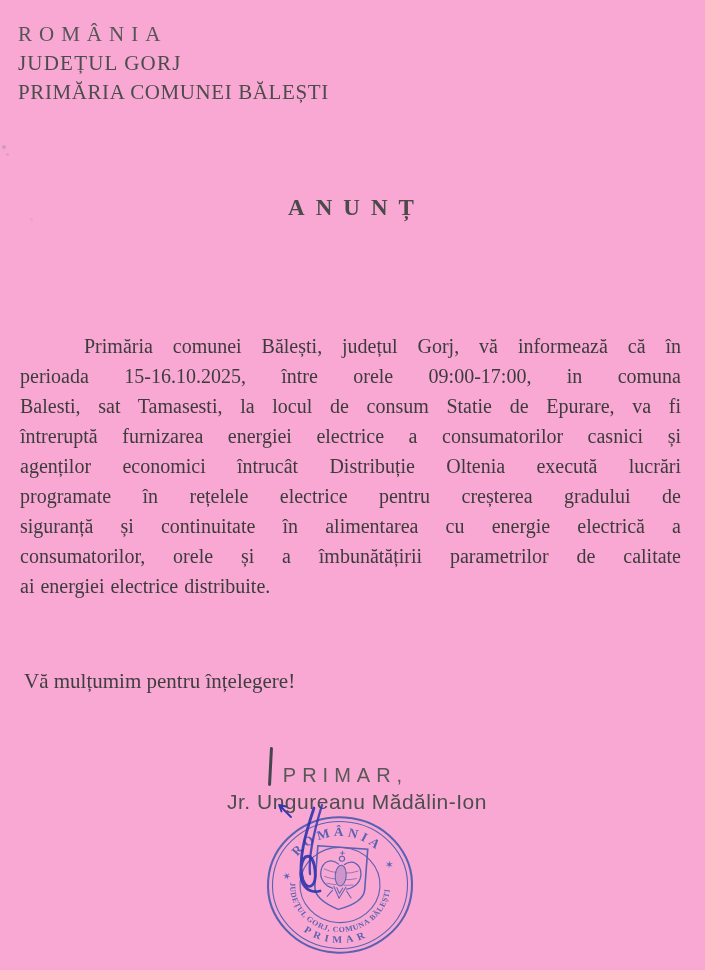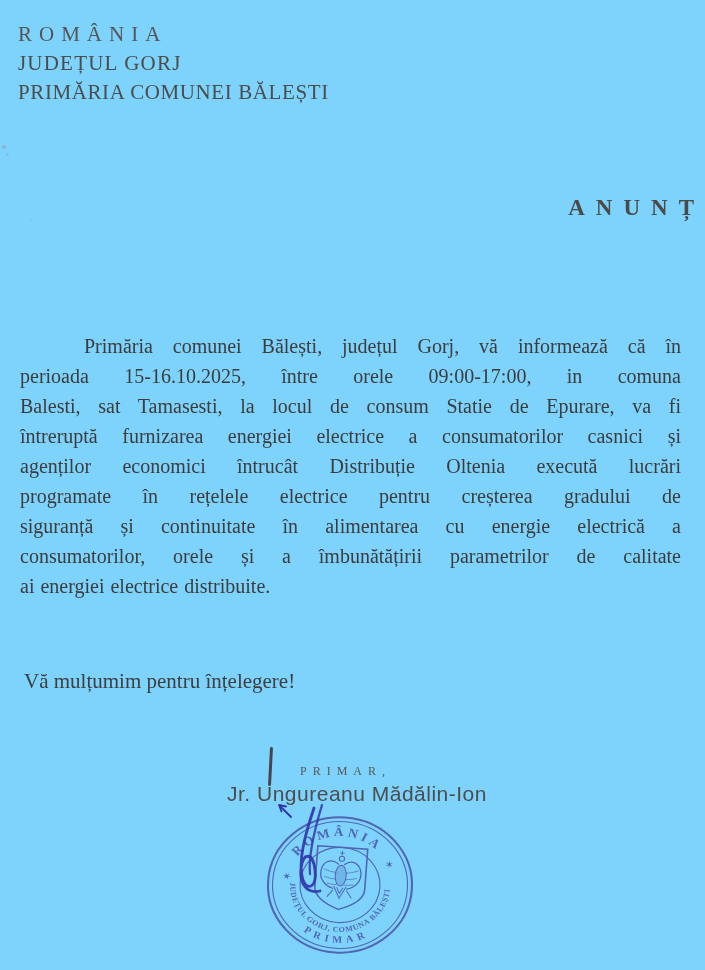--- a/index.html
+++ b/index.html
@@ -1,40 +1,40 @@
 <!DOCTYPE html>
 <html><head>
 <meta charset="utf-8">
 <style>
   * { margin: 0; padding: 0; box-sizing: border-box; }
   html, body { background: #e8e8e8; }
   .page {
     position: relative;
     width: 705px; height: 970px;
-    background: #7dd3fc;
+    background: #f9a8d4;
     overflow: hidden;
     font-family: "Liberation Serif", serif;
   }
   
   .speck { position: absolute; background: #9a9a9a; border-radius: 50%; opacity: .55; }
   .speck.s1 { left: 2px; top: 145px; width: 4px; height: 4px; }
   .speck.s2 { left: 6px; top: 153px; width: 3px; height: 3px; opacity: .35; }
   .speck.s3 { left: 30px; top: 218px; width: 3px; height: 3px; opacity: .2; }
 
   
   .letterhead { position: absolute; left: 18px; top: 20px; color: #4c4c4c; }
   .lh-line { font-size: 21px; line-height: 29px; white-space: nowrap; }
   .lh-country { letter-spacing: 7px; color: #555; }
   .lh-county  { letter-spacing: 1.2px; }
   .lh-commune { letter-spacing: 0.6px; }
 
   
   .title {
     position: absolute; left: 0; top: 195px; width: 100%;
-    text-align: right; font-weight: 700; font-size: 23px;
+    text-align: center; font-weight: 700; font-size: 23px;
     letter-spacing: 11px; padding-left: 8px; color: #4a4a4a;
   }
 
   
   .body { position: absolute; left: 20px; right: 24px; top: 331px; color: #3c3c3c; }
   .bl {
     font-size: 20px; line-height: 30px;
     text-align: justify; text-align-last: justify;
     word-spacing: 1px;
   }
@@ -44,21 +44,21 @@
   .closing {
     position: absolute; left: 24px; top: 669px;
     font-size: 21px; color: #3e3e3e;
   }
 
   
   .sig-block {
     position: absolute; left: 0; top: 764px; width: 685px;
     text-align: center; font-family: "Liberation Sans", sans-serif;
   }
-  .sig-role { font-size: 12px; letter-spacing: 6px; color: #585858; padding-left: 6px; font-family: Liberation Serif, serif; }
+  .sig-role { font-size: 20px; letter-spacing: 6px; color: #585858; padding-left: 6px; }
   .sig-name { font-size: 21px; color: #4d4d4d; margin-top: 3px; letter-spacing: .5px; margin-left: 29px; }
 
   .pen-tick {
     position: absolute; left: 269px; top: 747px;
     width: 3px; height: 39px; background: #45444f;
     border-radius: 2px; transform: rotate(3deg);
   }
 
   .stamp-svg { position: absolute; left: 252px; top: 806px; width: 176px; height: 158px; opacity: .92; }
   .ink-svg   { position: absolute; left: 246px; top: 790px; width: 116px; height: 120px; }

